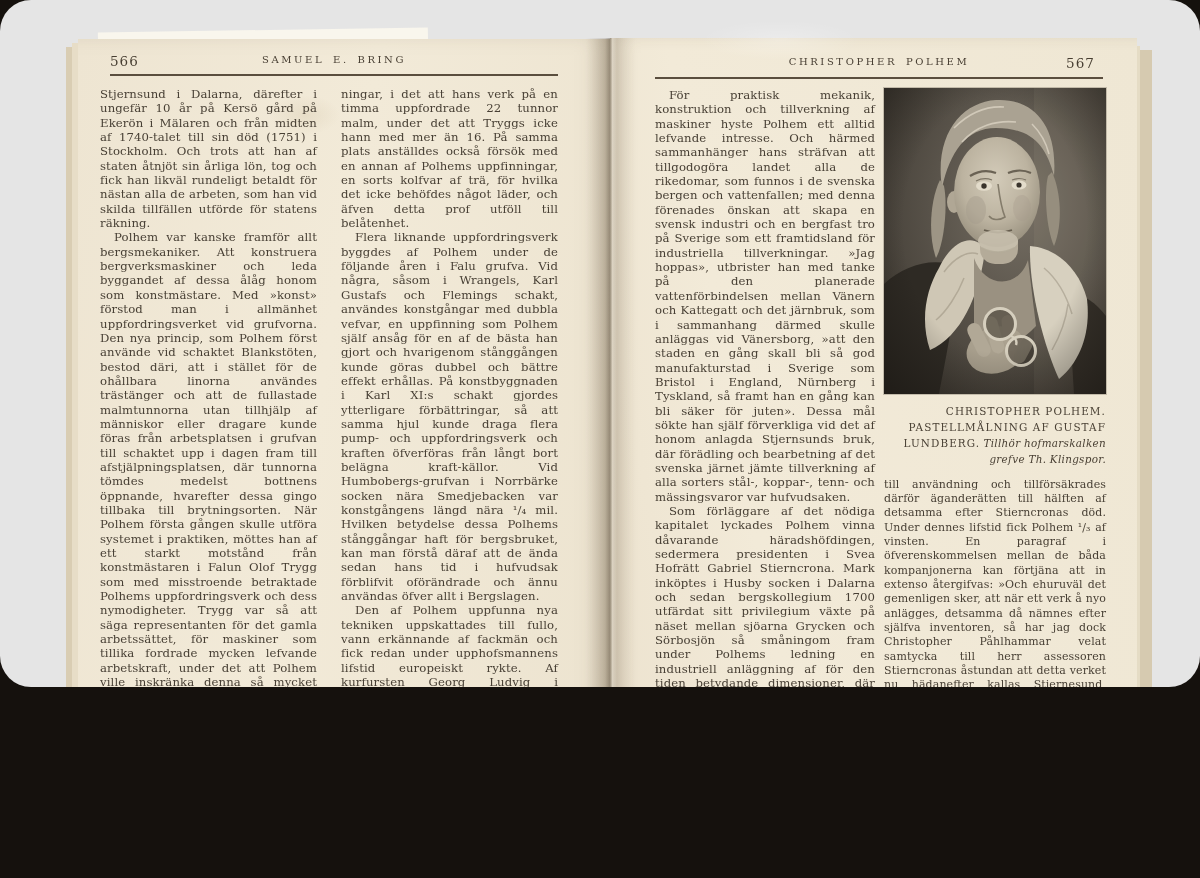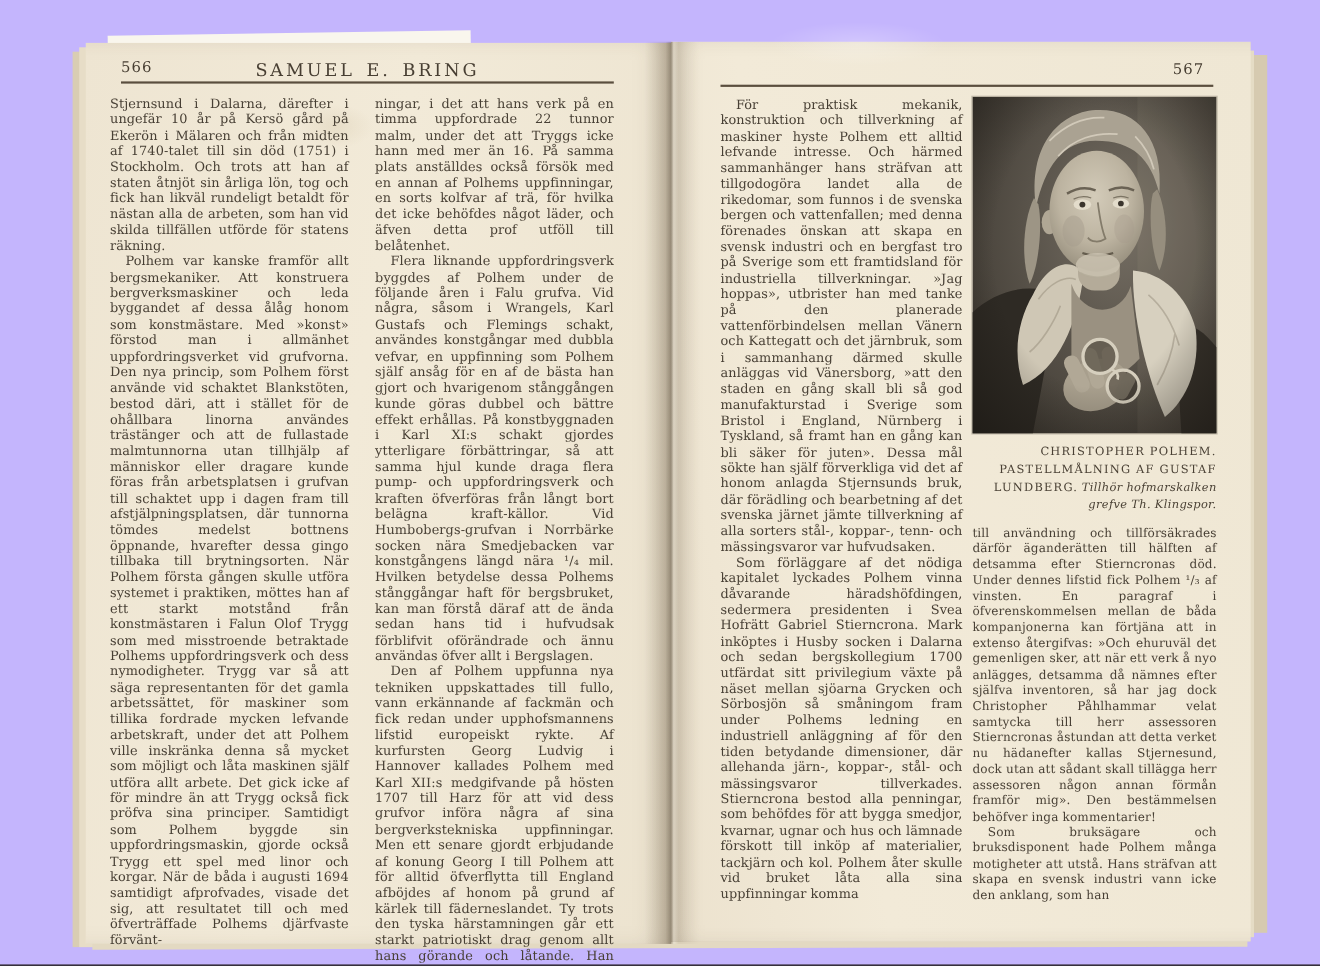--- a/index.html
+++ b/index.html
@@ -1,19 +1,20 @@
 <!DOCTYPE html>
 <html><head>
 <meta charset="utf-8">
 <style>
   html,body{margin:0;padding:0;background:#15110d;}
   #canvas{
-    position:relative;width:1200px;height:877px;overflow:hidden;
-    background:#c4b5fd;
+    position:relative;width:1200px;height:687px;overflow:hidden;
+    background:#e5e5e5;
     font-family:"DejaVu Serif","Liberation Serif",serif;
+    border-radius:31px;
   }
   
   .edge{position:absolute;}
   .u1{left:66px;top:47px;width:548px;height:814px;background:#d9cdb3;}
   .u2{left:72px;top:43px;width:542px;height:818px;background:#e7ddc7;}
   .sliver-top{left:98px;top:30px;width:330px;height:22px;background:#f9f6ed;transform:rotate(-0.9deg);}
   .under-bottom{left:84px;top:853px;width:1050px;height:9px;background:#e3d9c2;transform:rotate(-0.15deg);}
   .ur1{left:1137px;top:50px;width:15px;height:798px;background:#d6cab0;}
   .ur2{left:1132px;top:46px;width:8px;height:806px;background:#e5dcc5;}
   .page{position:absolute;}
@@ -29,21 +30,21 @@
   }
   .gutter{
     left:586px;top:38px;width:50px;height:820px;pointer-events:none;
     background:linear-gradient(90deg,rgba(0,0,0,0) 0%,rgba(84,64,40,.16) 38%,rgba(58,44,26,.34) 48%,rgba(250,246,236,.28) 53%,rgba(84,64,40,.08) 62%,rgba(0,0,0,0) 100%);
   }
   .stain{border-radius:50%;pointer-events:none;}
   .s1{left:270px;top:95px;width:70px;height:40px;background:radial-gradient(closest-side,rgba(170,148,105,.14),rgba(170,148,105,0));}
   .s2{left:700px;top:20px;width:160px;height:40px;background:radial-gradient(closest-side,rgba(255,255,255,.25),rgba(255,255,255,0));}
   
   .pagenum{position:absolute;font-size:13.5px;letter-spacing:1px;color:#473e32;}
-  .runhead{position:absolute;font-size:16px;letter-spacing:2.6px;color:#473e32;text-align:center;word-spacing:3px;}
+  .runhead{position:absolute;font-size:10px;letter-spacing:2.6px;color:#473e32;text-align:center;word-spacing:3px;}
   .rule{position:absolute;height:2px;background:#5a4e3e;}
   .col{position:absolute;text-align:justify;color:#473f34;
        font-size:11.7px;line-height:14.35px;letter-spacing:.1px;}
   .para{margin:0;}
   .para.indent{text-indent:14px;}
   .rcol2{position:absolute;}
   figure.portrait{margin:0;padding:0;line-height:0;box-shadow:0 0 0 1px rgba(60,50,38,.25);}
   .caption{
     font-size:10.4px;line-height:1.55;text-align:right;color:#4a4135;
     margin:9px 0 10px 0;
@@ -77,20 +78,21 @@
   <div class="col" style="left:100px;top:87px;width:217px;">
       <p class="para">Stjernsund i Dalarna, därefter i ungefär 10 år på Kersö gård på Ekerön i Mälaren och från midten af 1740-talet till sin död (1751) i Stockholm. Och trots att han af staten åtnjöt sin årliga lön, tog och fick han likväl rundeligt betaldt för nästan alla de arbeten, som han vid skilda tillfällen utförde för statens räkning.</p>
       <p class="para indent">Polhem var kanske framför allt bergsmekaniker. Att konstruera bergverksmaskiner och leda byggandet af dessa ålåg honom som konstmästare. Med »konst» förstod man i allmänhet uppfordringsverket vid grufvorna. Den nya princip, som Polhem först använde vid schaktet Blankstöten, bestod däri, att i stället för de ohållbara linorna användes trästänger och att de fullastade malmtunnorna utan tillhjälp af människor eller dragare kunde föras från arbetsplatsen i grufvan till schaktet upp i dagen fram till afstjälpningsplatsen, där tunnorna tömdes medelst bottnens öppnande, hvarefter dessa gingo tillbaka till brytningsorten. När Polhem första gången skulle utföra systemet i praktiken, möttes han af ett starkt motstånd från konstmästaren i Falun Olof Trygg som med misstroende betraktade Polhems uppfordringsverk och dess nymodigheter. Trygg var så att säga representanten för det gamla arbetssättet, för maskiner som tillika fordrade mycken lefvande arbetskraft, under det att Polhem ville inskränka denna så mycket som möjligt och låta maskinen själf utföra allt arbete. Det gick icke af för mindre än att Trygg också fick pröfva sina principer. Samtidigt som Polhem byggde sin uppfordringsmaskin, gjorde också Trygg ett spel med linor och korgar. När de båda i augusti 1694 samtidigt afprofvades, visade det sig, att resultatet till och med öfverträffade Polhems djärfvaste förvänt-</p>
     </div>
   <div class="col" style="left:341px;top:87px;width:217px;">
       <p class="para">ningar, i det att hans verk på en timma uppfordrade 22 tunnor malm, under det att Tryggs icke hann med mer än 16. På samma plats anställdes också försök med en annan af Polhems uppfinningar, en sorts kolfvar af trä, för hvilka det icke behöfdes något läder, och äfven detta prof utföll till belåtenhet.</p>
       <p class="para indent">Flera liknande uppfordringsverk byggdes af Polhem under de följande åren i Falu grufva. Vid några, såsom i Wrangels, Karl Gustafs och Flemings schakt, användes konstgångar med dubbla vefvar, en uppfinning som Polhem själf ansåg för en af de bästa han gjort och hvarigenom stånggången kunde göras dubbel och bättre effekt erhållas. På konstbyggnaden i Karl XI:s schakt gjordes ytterligare förbättringar, så att samma hjul kunde draga flera pump- och uppfordringsverk och kraften öfverföras från långt bort belägna kraft-källor. Vid Humbobergs-grufvan i Norrbärke socken nära Smedjebacken var konstgångens längd nära ¹/₄ mil. Hvilken betydelse dessa Polhems stånggångar haft för bergsbruket, kan man förstå däraf att de ända sedan hans tid i hufvudsak förblifvit oförändrade och ännu användas öfver allt i Bergslagen.</p>
       <p class="para indent">Den af Polhem uppfunna nya tekniken uppskattades till fullo, vann erkännande af fackmän och fick redan under upphofsmannens lifstid europeiskt rykte. Af kurfursten Georg Ludvig i Hannover kallades Polhem med Karl XII:s medgifvande på hösten 1707 till Harz för att vid dess grufvor införa några af sina bergverkstekniska uppfinningar. Men ett senare gjordt erbjudande af konung Georg I till Polhem att för alltid öfverflytta till England afböjdes af honom på grund af kärlek till fäderneslandet. Ty trots den tyska härstamningen går ett starkt patriotiskt drag genom allt hans görande och låtande. Han drog skarpt</p>
     </div>
 
+  <div class="runhead" style="left:655px;top:56px;width:448px;">CHRISTOPHER POLHEM</div>
   <div class="pagenum" style="left:1058px;top:55px;width:45px;text-align:center;">567</div>
   <div class="rule" style="left:655px;top:77px;width:448px;"></div>
 
   <div class="col" style="left:655px;top:88px;width:220px;">
       <p class="para indent">För praktisk mekanik, konstruktion och tillverkning af maskiner hyste Polhem ett alltid lefvande intresse. Och härmed sammanhänger hans sträfvan att tillgodogöra landet alla de rikedomar, som funnos i de svenska bergen och vattenfallen; med denna förenades önskan att skapa en svensk industri och en bergfast tro på Sverige som ett framtidsland för industriella tillverkningar. »Jag hoppas», utbrister han med tanke på den planerade vattenförbindelsen mellan Vänern och Kattegatt och det järnbruk, som i sammanhang därmed skulle anläggas vid Vänersborg, »att den staden en gång skall bli så god manufakturstad i Sverige som Bristol i England, Nürnberg i Tyskland, så framt han en gång kan bli säker för juten». Dessa mål sökte han själf förverkliga vid det af honom anlagda Stjernsunds bruk, där förädling och bearbetning af det svenska järnet jämte tillverkning af alla sorters stål-, koppar-, tenn- och mässingsvaror var hufvudsaken.</p>
       <p class="para indent">Som förläggare af det nödiga kapitalet lyckades Polhem vinna dåvarande häradshöfdingen, sedermera presidenten i Svea Hofrätt Gabriel Stierncrona. Mark inköptes i Husby socken i Dalarna och sedan bergskollegium 1700 utfärdat sitt privilegium växte på näset mellan sjöarna Grycken och Sörbosjön så småningom fram under Polhems ledning en industriell anläggning af för den tiden betydande dimensioner, där allehanda järn-, koppar-, stål- och mässingsvaror tillverkades. Stierncrona bestod alla penningar, som behöfdes för att bygga smedjor, kvarnar, ugnar och hus och lämnade förskott till inköp af materialier, tackjärn och kol. Polhem åter skulle vid bruket låta alla sina uppfinningar komma</p>
     </div>
 
   <div class="rcol2" style="left:884px;top:88px;width:222px;">
     <figure class="portrait">

